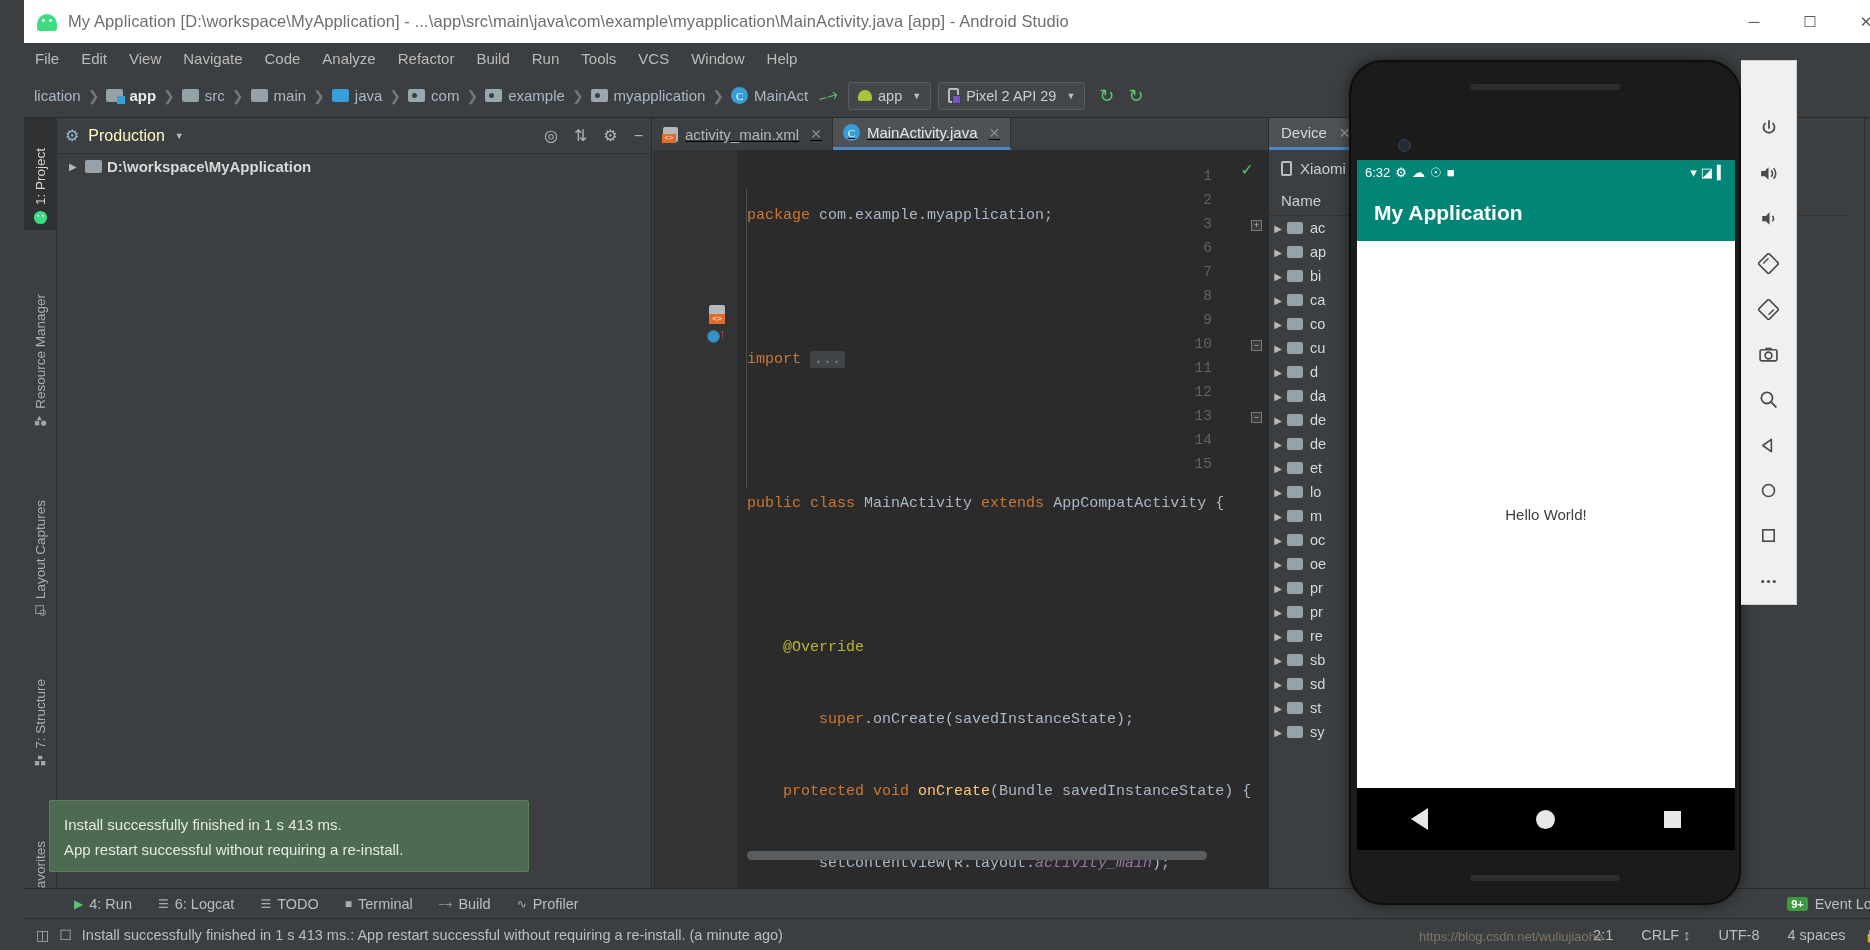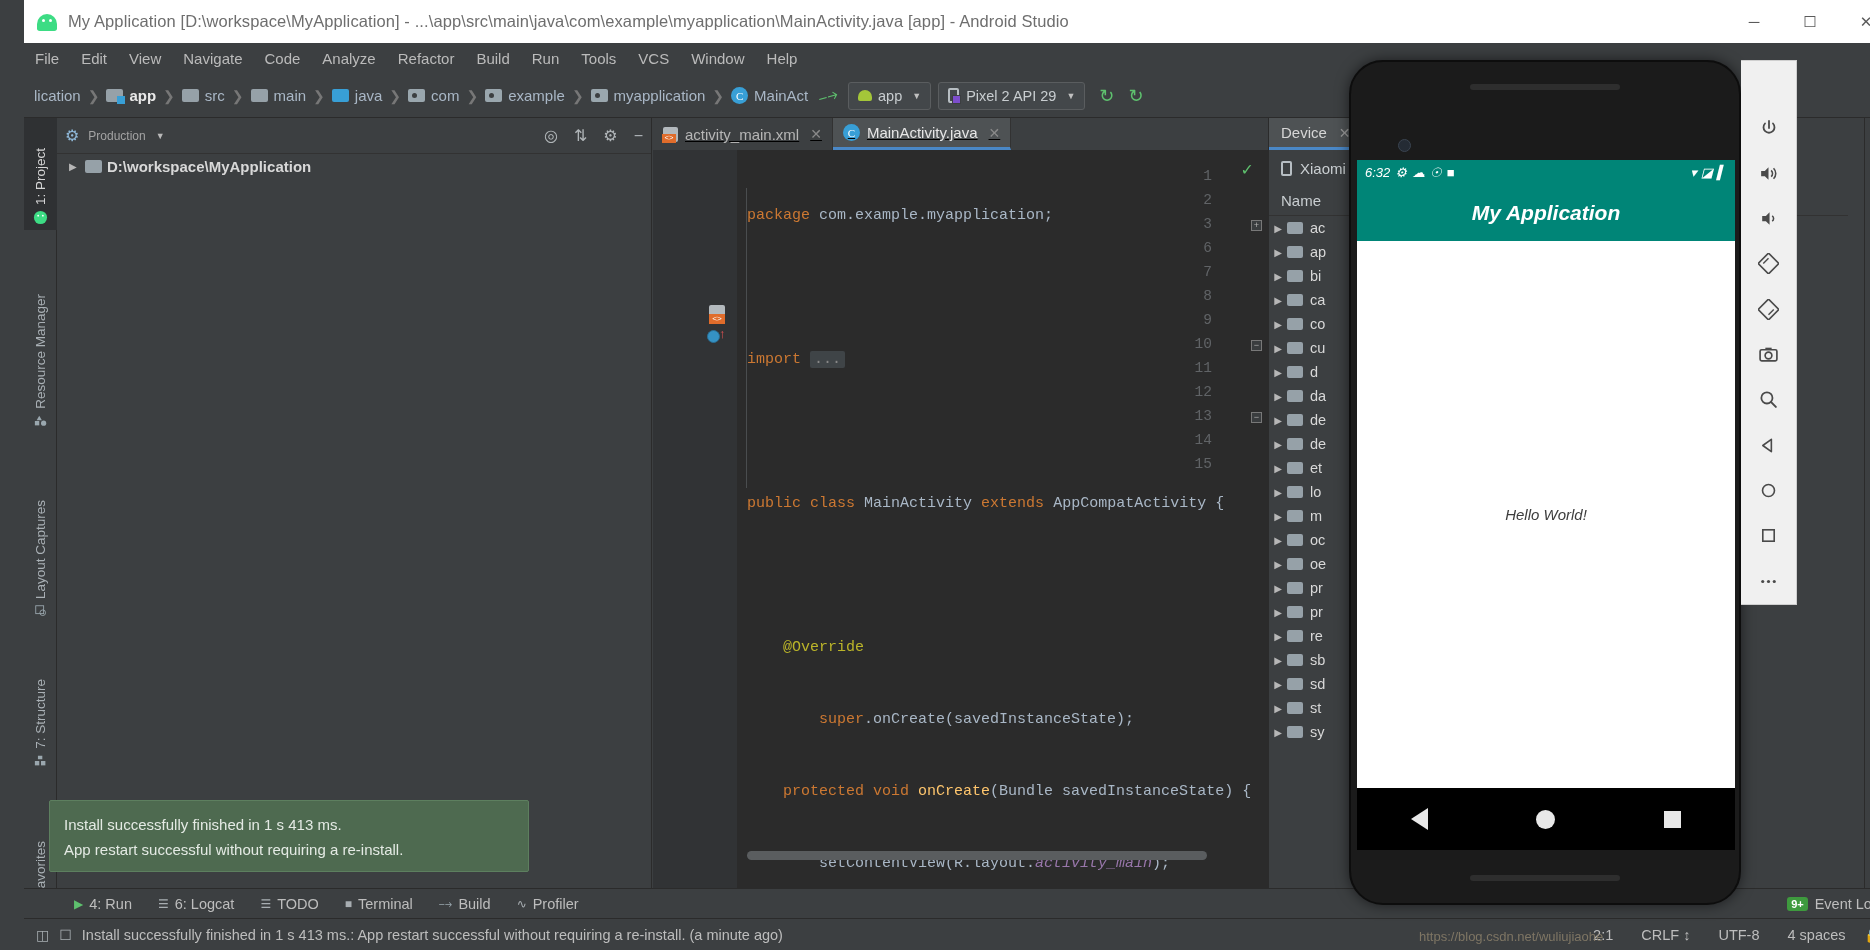--- a/index.html
+++ b/index.html
@@ -111,21 +111,21 @@
   
   .projpanel {
     position: absolute; left: 33px; top: 118px; width: 595px; height: 774px;
     background: #3c3f41; border-right: 1px solid #2b2b2b;
   }
   .proj-head {
     height: 36px; display: flex; align-items: center; padding: 0 8px;
     border-bottom: 1px solid #323232;
   }
   .proj-head .gear-a { font-size: 16px; color: #8fb8d8; margin-right: 9px; }
-  .proj-head .ptitle { font-size: 12px; color: #a3a3a3; }
+  .proj-head .ptitle { font-size: 16px; color: #fef9c3; }
   .proj-head .caret { margin-left: 10px; font-size: 9px; color: #b9b9b9; }
   .proj-head .spacer { flex: 1; }
   .proj-head .hic { font-size: 16px; color: #b0b5b8; margin-left: 16px; }
   .tree-row {
     display: flex; align-items: center; height: 25px; padding-left: 12px; font-size: 15px;
     color: #d8d8d8;
   }
   .tree-row .arrow { color: #b6b6b6; font-size: 10px; width: 16px; }
   .tree-row .lbl { font-weight: bold; margin-left: 5px; }
 
@@ -293,30 +293,30 @@
   .phone-speaker {
     position: absolute; left: 50%; transform: translateX(-50%); top: 22px;
     width: 150px; height: 6px; background: #2e2e2e; border-radius: 3px;
   }
   .phone-cam {
     position: absolute; left: 47px; top: 77px; width: 13px; height: 13px;
     border-radius: 50%; background: #242b34; border: 1px solid #3a4450;
   }
   .phone-screen {
     position: absolute; left: 6px; top: 98px; width: 378px; height: 628px;
-    background: #0f766e; overflow: hidden; font-style: italic;
+    background: #0f766e; overflow: hidden;
   }
   .android-status {
     height: 25px; background: #008577; display: flex; align-items: center;
     padding: 0 8px; color: #ffffff; font-size: 13px; gap: 5px;
   }
   .android-status .right { margin-left: auto; display: flex; gap: 4px; align-items: center; }
   .android-appbar {
     height: 56px; background: #008577; display: flex; align-items: center;
-    padding-left: 0; color: #ffffff; font-size: 21px; font-weight: bold; justify-content: center;
+    padding-left: 17px; color: #ffffff; font-size: 21px; font-weight: bold;
   }
   .android-content {
     height: 547px; background: #ffffff; display: flex;
     align-items: center; justify-content: center;
     font-size: 15px; color: #3d3d3d;
   }
   .navbar {
     position: absolute; left: 6px; top: 726px; width: 378px; height: 62px;
     background: #000000; display: flex; align-items: center; justify-content: space-around;
   }

